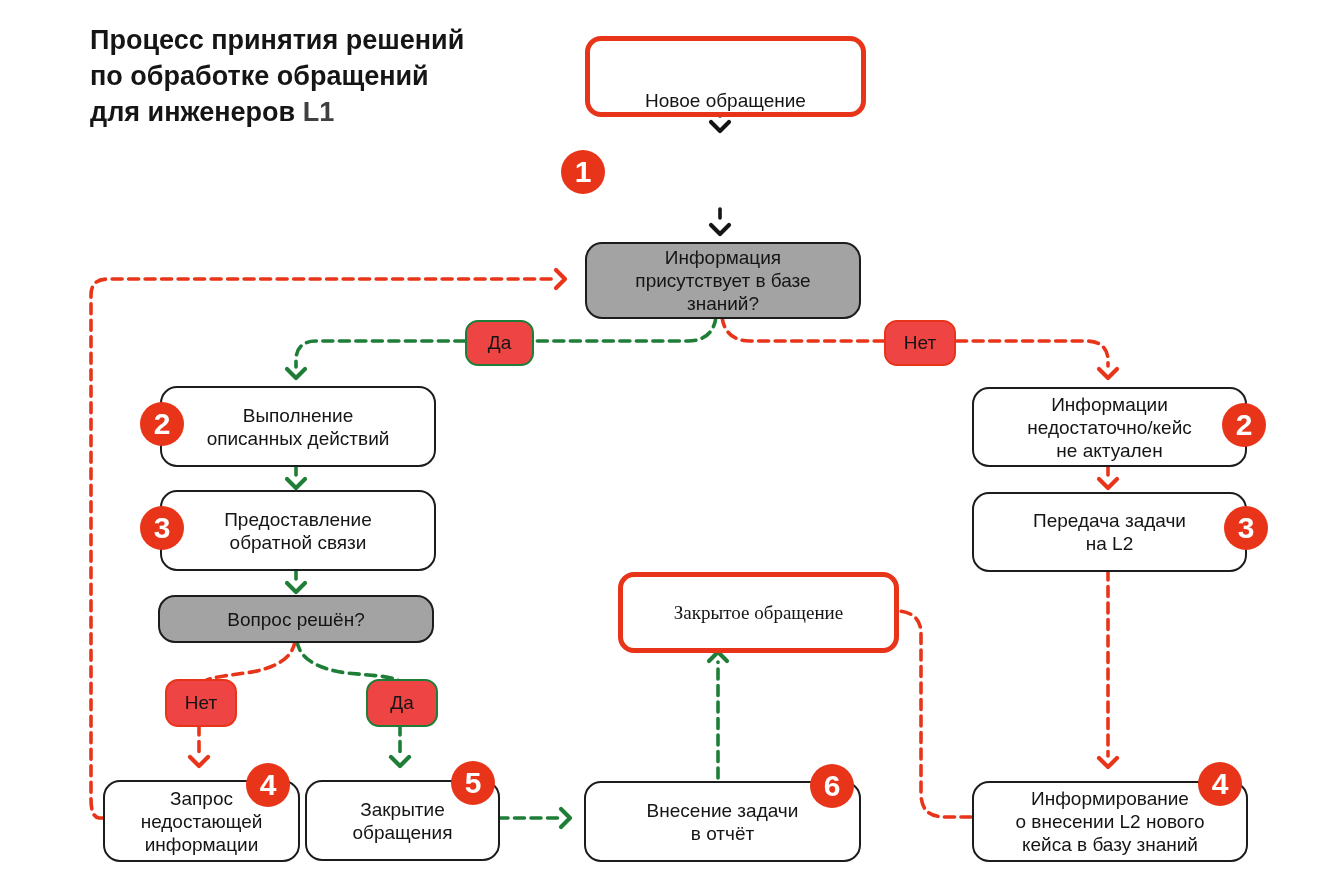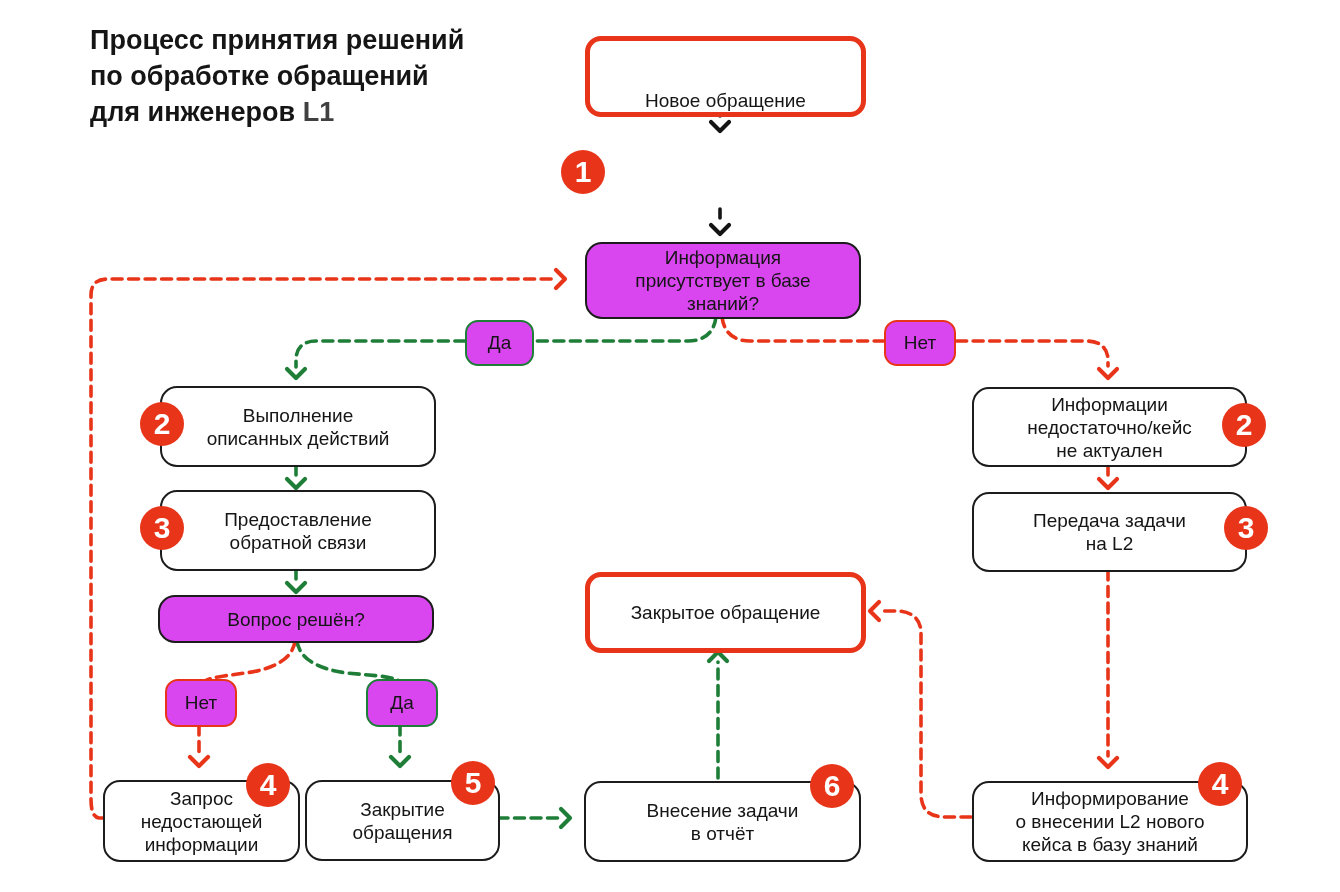--- a/index.html
+++ b/index.html
@@ -20,24 +20,24 @@
     font-size:27px;line-height:36px;font-weight:600;color:#151515;
   }
   .title .hl{color:#404040;}
   .node{
     position:absolute;z-index:2;background:#ffffff;
     border:2.5px solid #1c1c1c;border-radius:17px;
     display:flex;align-items:center;justify-content:center;text-align:center;
     font-size:19px;line-height:23px;font-weight:500;
   }
   .node .lbl{white-space:pre-line;}
-  .gray{background:#d946ef;}
+  .gray{background:#a3a3a3;}
   .red-thick{border:5px solid #e8351a;border-radius:16px;}
   .edge-label{
-    position:absolute;z-index:3;background:#d946ef;border-radius:13px;
+    position:absolute;z-index:3;background:#ef4444;border-radius:13px;
     display:flex;align-items:center;justify-content:center;
     font-size:19px;font-weight:500;
   }
   .edge-green{border:2px solid #1e7e38;}
   .edge-red{border:2px solid #e8351a;}
   .badge{
     position:absolute;z-index:4;width:44px;height:44px;border-radius:50%;
     background:#e8351a;color:#ffffff;display:flex;align-items:center;justify-content:center;
     font-size:30px;font-weight:700;
   }
@@ -93,21 +93,21 @@
   </div>
 
   <div class="node red-thick" style="left:585px;top:36px;width:271px;height:71px;align-items:flex-end;">
     <span class="lbl">Новое обращение</span>
   </div>
   <div class="node gray" style="left:585px;top:242px;width:272px;height:73px;">
     <span class="lbl">Информация
 присутствует в базе
 знаний?</span>
   </div>
-  <div class="node red-thick" style="left:585px;top:572px;width:271px;height:71px;">
+  <div class="node red-thick" style="left:618px;top:572px;width:271px;height:71px;font-family:Liberation Serif, serif;">
     <span class="lbl">Закрытое обращение</span>
   </div>
   <div class="node" style="left:584px;top:781px;width:273px;height:77px;">
     <span class="lbl">Внесение задачи
 в отчёт</span>
   </div>
 
   <div class="node" style="left:160px;top:386px;width:272px;height:77px;">
     <span class="lbl">Выполнение
 описанных действий</span>

